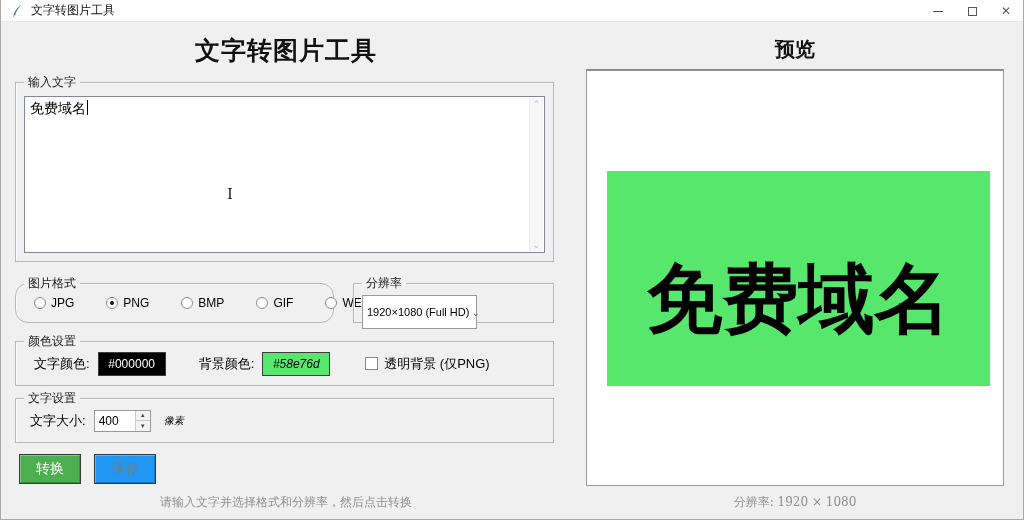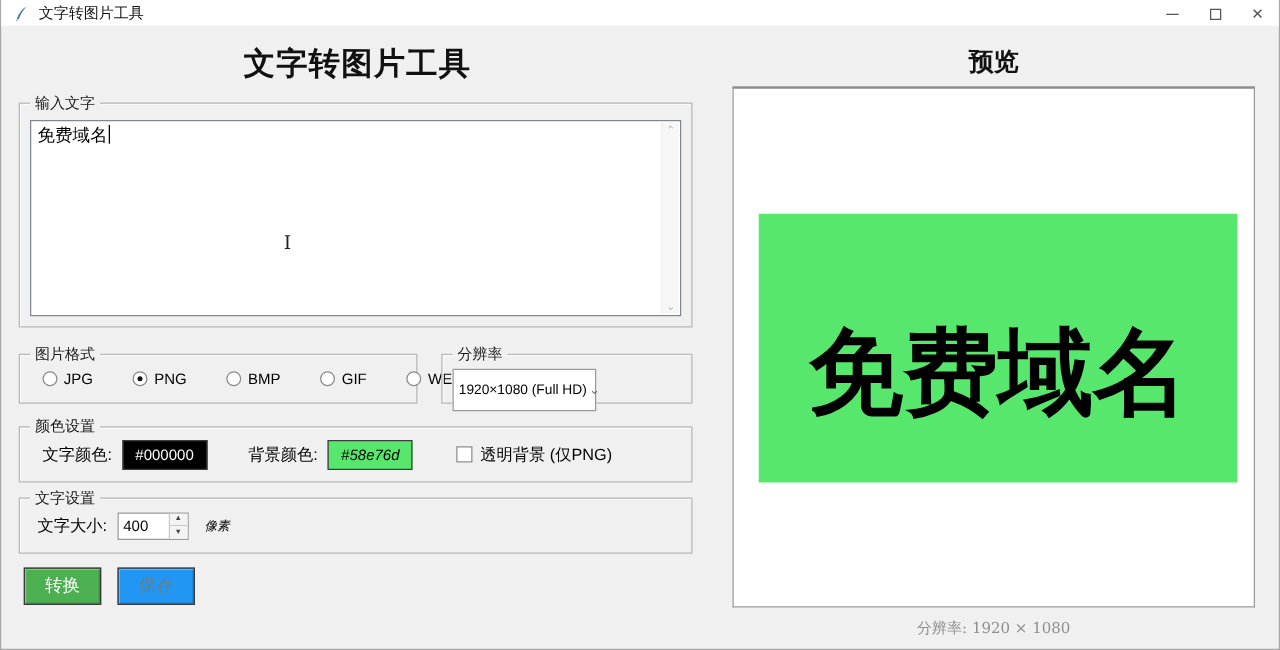--- a/index.html
+++ b/index.html
@@ -25,21 +25,21 @@
   .heading-right { position:absolute; left:585px; top:36px; width:418px; text-align:center; font-size:20px; font-weight:bold; color:#111; font-family:"DejaVu Serif", serif; }
 
   
   .frame-input { left:14px; top:82px; width:539px; height:180px;padding-left:20px; }
   .textarea { position:absolute; left:8px; top:13px; right:8px; bottom:8px; background:#ffffff; border:1px solid #828790; font-size:14px; color:#000; padding:3px 5px; }
   .caret { display:inline-block; width:1px; height:15px; background:#000; vertical-align:-2px; margin-left:1px; }
   .vscroll { position:absolute; right:1px; top:1px; bottom:1px; width:14px; background:#f7f7f7; border-left:1px solid #ececec; display:flex; flex-direction:column; justify-content:space-between; align-items:center; }
   .vscroll .arr { font-size:9px; color:#b5b5b5; line-height:12px; }
 
   
-  .frame-format { left:14px; top:283px; width:319px; height:40px; }
+  .frame-format { left:14px; top:283px; width:319px; height:40px;border-radius:13px; }
   .radio-row { position:absolute; left:18px; top:0; height:100%; display:flex; align-items:center; gap:32px; }
   .radio { display:flex; align-items:center; gap:5px; }
   .radio-circle { width:12px; height:12px; border-radius:50%; background:#fff; border:1px solid #8a8a8a; position:relative; flex:0 0 auto; }
   .radio.on .radio-circle::after { content:""; position:absolute; inset:3px; border-radius:50%; background:#111; }
   .radio-label { font-size:12px; color:#000; }
 
   
   .frame-resolution { left:352px; top:283px; width:201px; height:40px; }
   .combobox { position:absolute; left:8px; top:11px; width:115px; height:21px; background:#fff; border:1px solid #999; display:flex; align-items:center; padding:16px 4px; }
   .combobox .cb-text { font-size:11px; color:#000; flex:1; white-space:nowrap; }
@@ -175,20 +175,21 @@
           <div>▼</div>
         </div>
       </div>
       <span class="unit-label">像素</span>
     </div>
   </div>
 
   <div class="btn btn-convert" style="background-color: rgb(76, 175, 80);">转换</div>
   <div class="btn btn-save" style="background-color: rgb(33, 150, 243);">保存</div>
 
+  <div class="status-left">请输入文字并选择格式和分辨率，然后点击转换</div>
 
   <div class="ibeam">I</div>
 
   <div class="heading-right">预览</div>
 
   <div class="preview-canvas">
     <div class="preview-rect" style="background-color: rgb(88, 231, 109);">
       <span class="preview-text" style="color: rgb(0, 0, 0);">免费域名</span>
     </div>
   </div>

